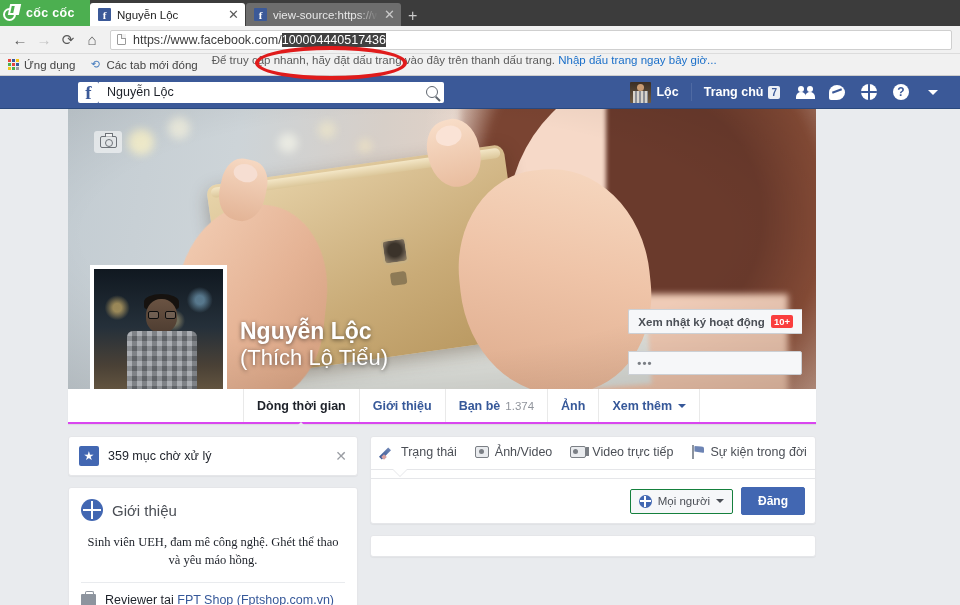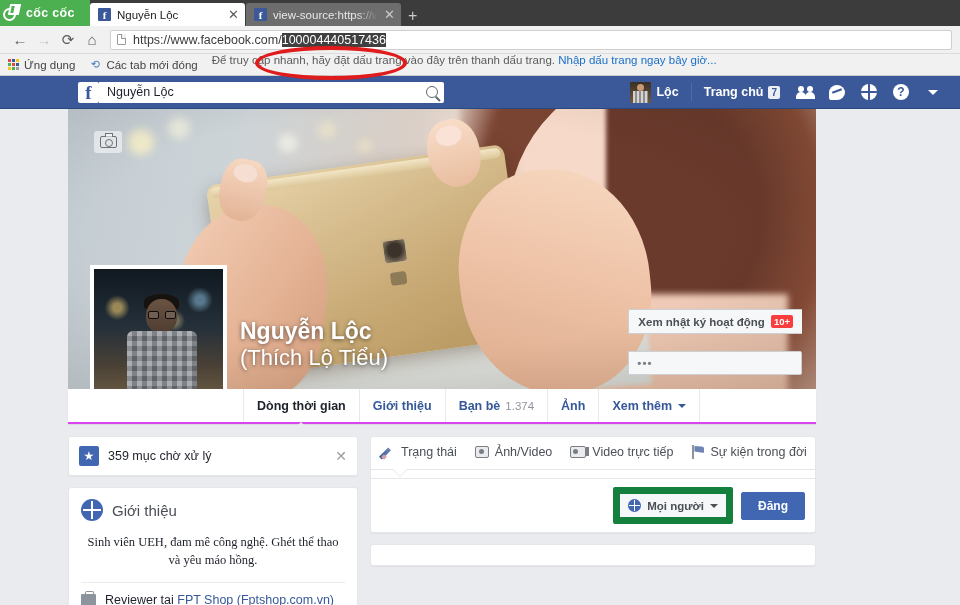--- a/index.html
+++ b/index.html
@@ -642,22 +642,22 @@
       #8a8f95;
   }
   .composer-placeholder { font-size: 13.5px; color: #90949c; padding-top: 9px; }
   .composer-footer {
     display: flex; align-items: center; justify-content: flex-end;
     gap: 8px; padding: 8px 10px; border-top: 1px solid #e5e6e9;
     margin-top: 8px;
   }
   .privacy-btn {
     display: flex; align-items: center; gap: 6px;
-    background: #f6f7f9; border: 7px solid #15803d; border-radius: 2px;
-    font-size: 11.5px; font-weight: bold; color: #4b4f56;
+    background: #f6f7f9; border: 1px solid #15803d; border-radius: 2px;
+    font-size: 11.5px; font-weight: normal; color: #4b4f56;
     padding: 5px 8px;
   }
   .pb-globe {
     width: 13px; height: 13px; border-radius: 50%;
     background: #4267b2; position: relative; overflow: hidden; flex: 0 0 auto;
   }
   .pb-globe::before { content: ""; position: absolute; left: 5.7px; top: 1px; width: 1.5px; height: 11px; background: #fff; }
   .pb-globe::after { content: ""; position: absolute; left: 1px; top: 5.7px; width: 11px; height: 1.5px; background: #fff; }
   .pb-caret {
     width: 0; height: 0;

